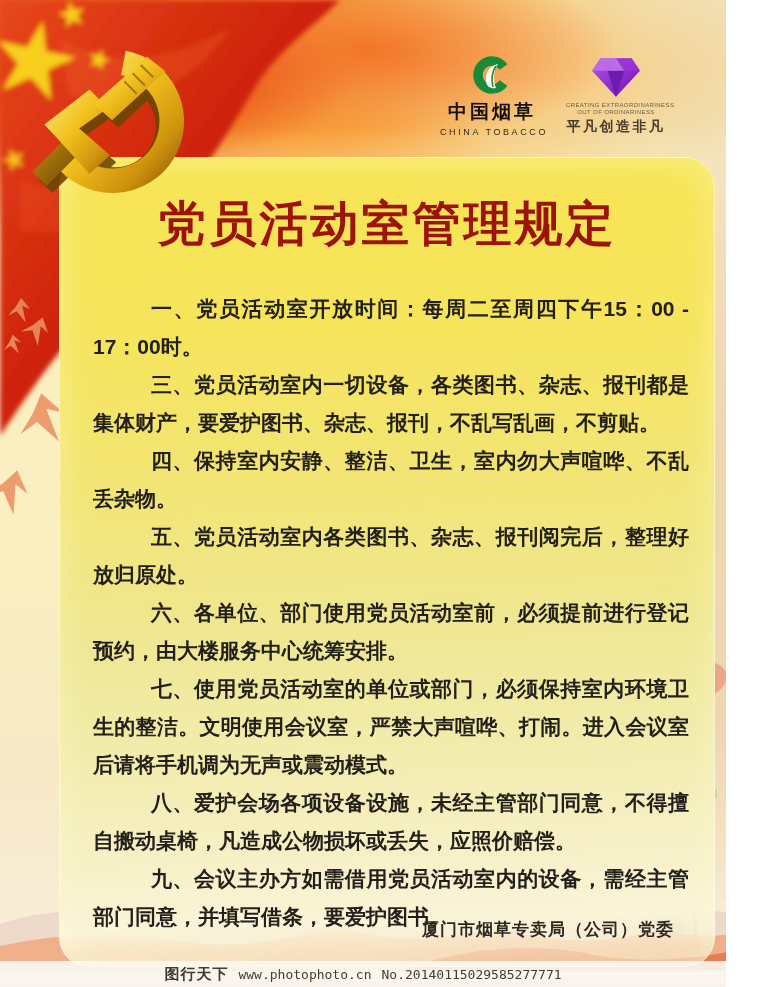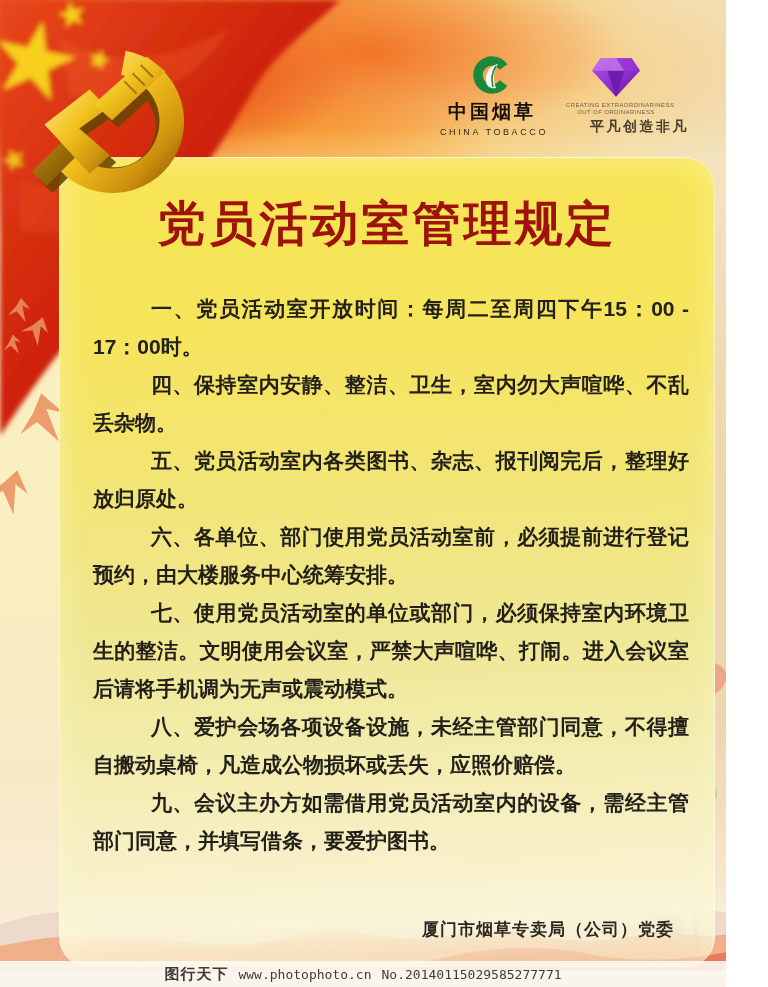--- a/index.html
+++ b/index.html
@@ -37,21 +37,21 @@
   .brand { position:absolute; top:55px; right:60px; display:flex; gap:22px; z-index:3; }
   .tobacco { width:104px; text-align:center; }
   .tobacco-icon { display:block; margin:0 auto 4px; }
   .tobacco-cn { font-family:"Liberation Serif","DejaVu Serif",serif; font-weight:bold;
                 font-size:19px; letter-spacing:3px; color:#15100b; white-space:nowrap; }
   .tobacco-en { font-size:9px; letter-spacing:2.6px; color:#2d2820; margin-top:2px; white-space:nowrap; }
   .diamond { width:100px; text-align:center; }
   .diamond-icon { display:block; margin:0 auto 3px; }
   .diamond-en { font-size:6px; letter-spacing:.4px; color:#6b5d42; line-height:7px; white-space:nowrap; }
   .diamond-cn { font-family:Liberation Mono, monospace; font-weight:bold;
-                font-size:14px; letter-spacing:2.5px; color:#463d2c; margin-top:2px; white-space:nowrap;margin-left:24px; }
+                font-size:14px; letter-spacing:2.5px; color:#463d2c; margin-top:2px; white-space:nowrap; }
 
   
   .panel { position:absolute; left:59px; top:157px; width:656px; height:810px; z-index:4;
     border-radius:30px; border:1.5px solid rgba(255,252,240,.65);
     background:linear-gradient(178deg,
       #f7e554 0%, #f6e45c 22%, #f2e578 42%, #efe792 58%,
       #f2ecac 72%, #f7f0c6 85%, #faf4d8 93%, rgba(250,244,216,.4) 100%);
     box-shadow:inset 0 0 35px rgba(255,255,210,.45); }
 
   .panel-title { margin-top:34px; text-align:center;
@@ -223,20 +223,21 @@
       <div class="diamond-en">CREATING EXTRAORDINARINESS</div>
       <div class="diamond-en">OUT OF ORDINARINESS</div>
       <div class="diamond-cn">平凡创造非凡</div>
     </div>
   </div>
 
   <div class="panel">
     <h1 class="panel-title">党员活动室管理规定</h1>
     <div class="rules">
       <p>一、党员活动室开放时间：每周二至周四下午15：00 - 17：00时。</p>
+      <p>三、党员活动室内一切设备，各类图书、杂志、报刊都是集体财产，要爱护图书、杂志、报刊，不乱写乱画，不剪贴。</p>
       <p>四、保持室内安静、整洁、卫生，室内勿大声喧哗、不乱丢杂物。</p>
       <p>五、党员活动室内各类图书、杂志、报刊阅完后，整理好放归原处。</p>
       <p>六、各单位、部门使用党员活动室前，必须提前进行登记预约，由大楼服务中心统筹安排。</p>
       <p>七、使用党员活动室的单位或部门，必须保持室内环境卫生的整洁。文明使用会议室，严禁大声喧哗、打闹。进入会议室后请将手机调为无声或震动模式。</p>
       <p>八、爱护会场各项设备设施，未经主管部门同意，不得擅自搬动桌椅，凡造成公物损坏或丢失，应照价赔偿。</p>
       <p>九、会议主办方如需借用党员活动室内的设备，需经主管部门同意，并填写借条，要爱护图书。</p>
     </div>
     <div class="signature">厦门市烟草专卖局（公司）党委</div>
   </div>
 

